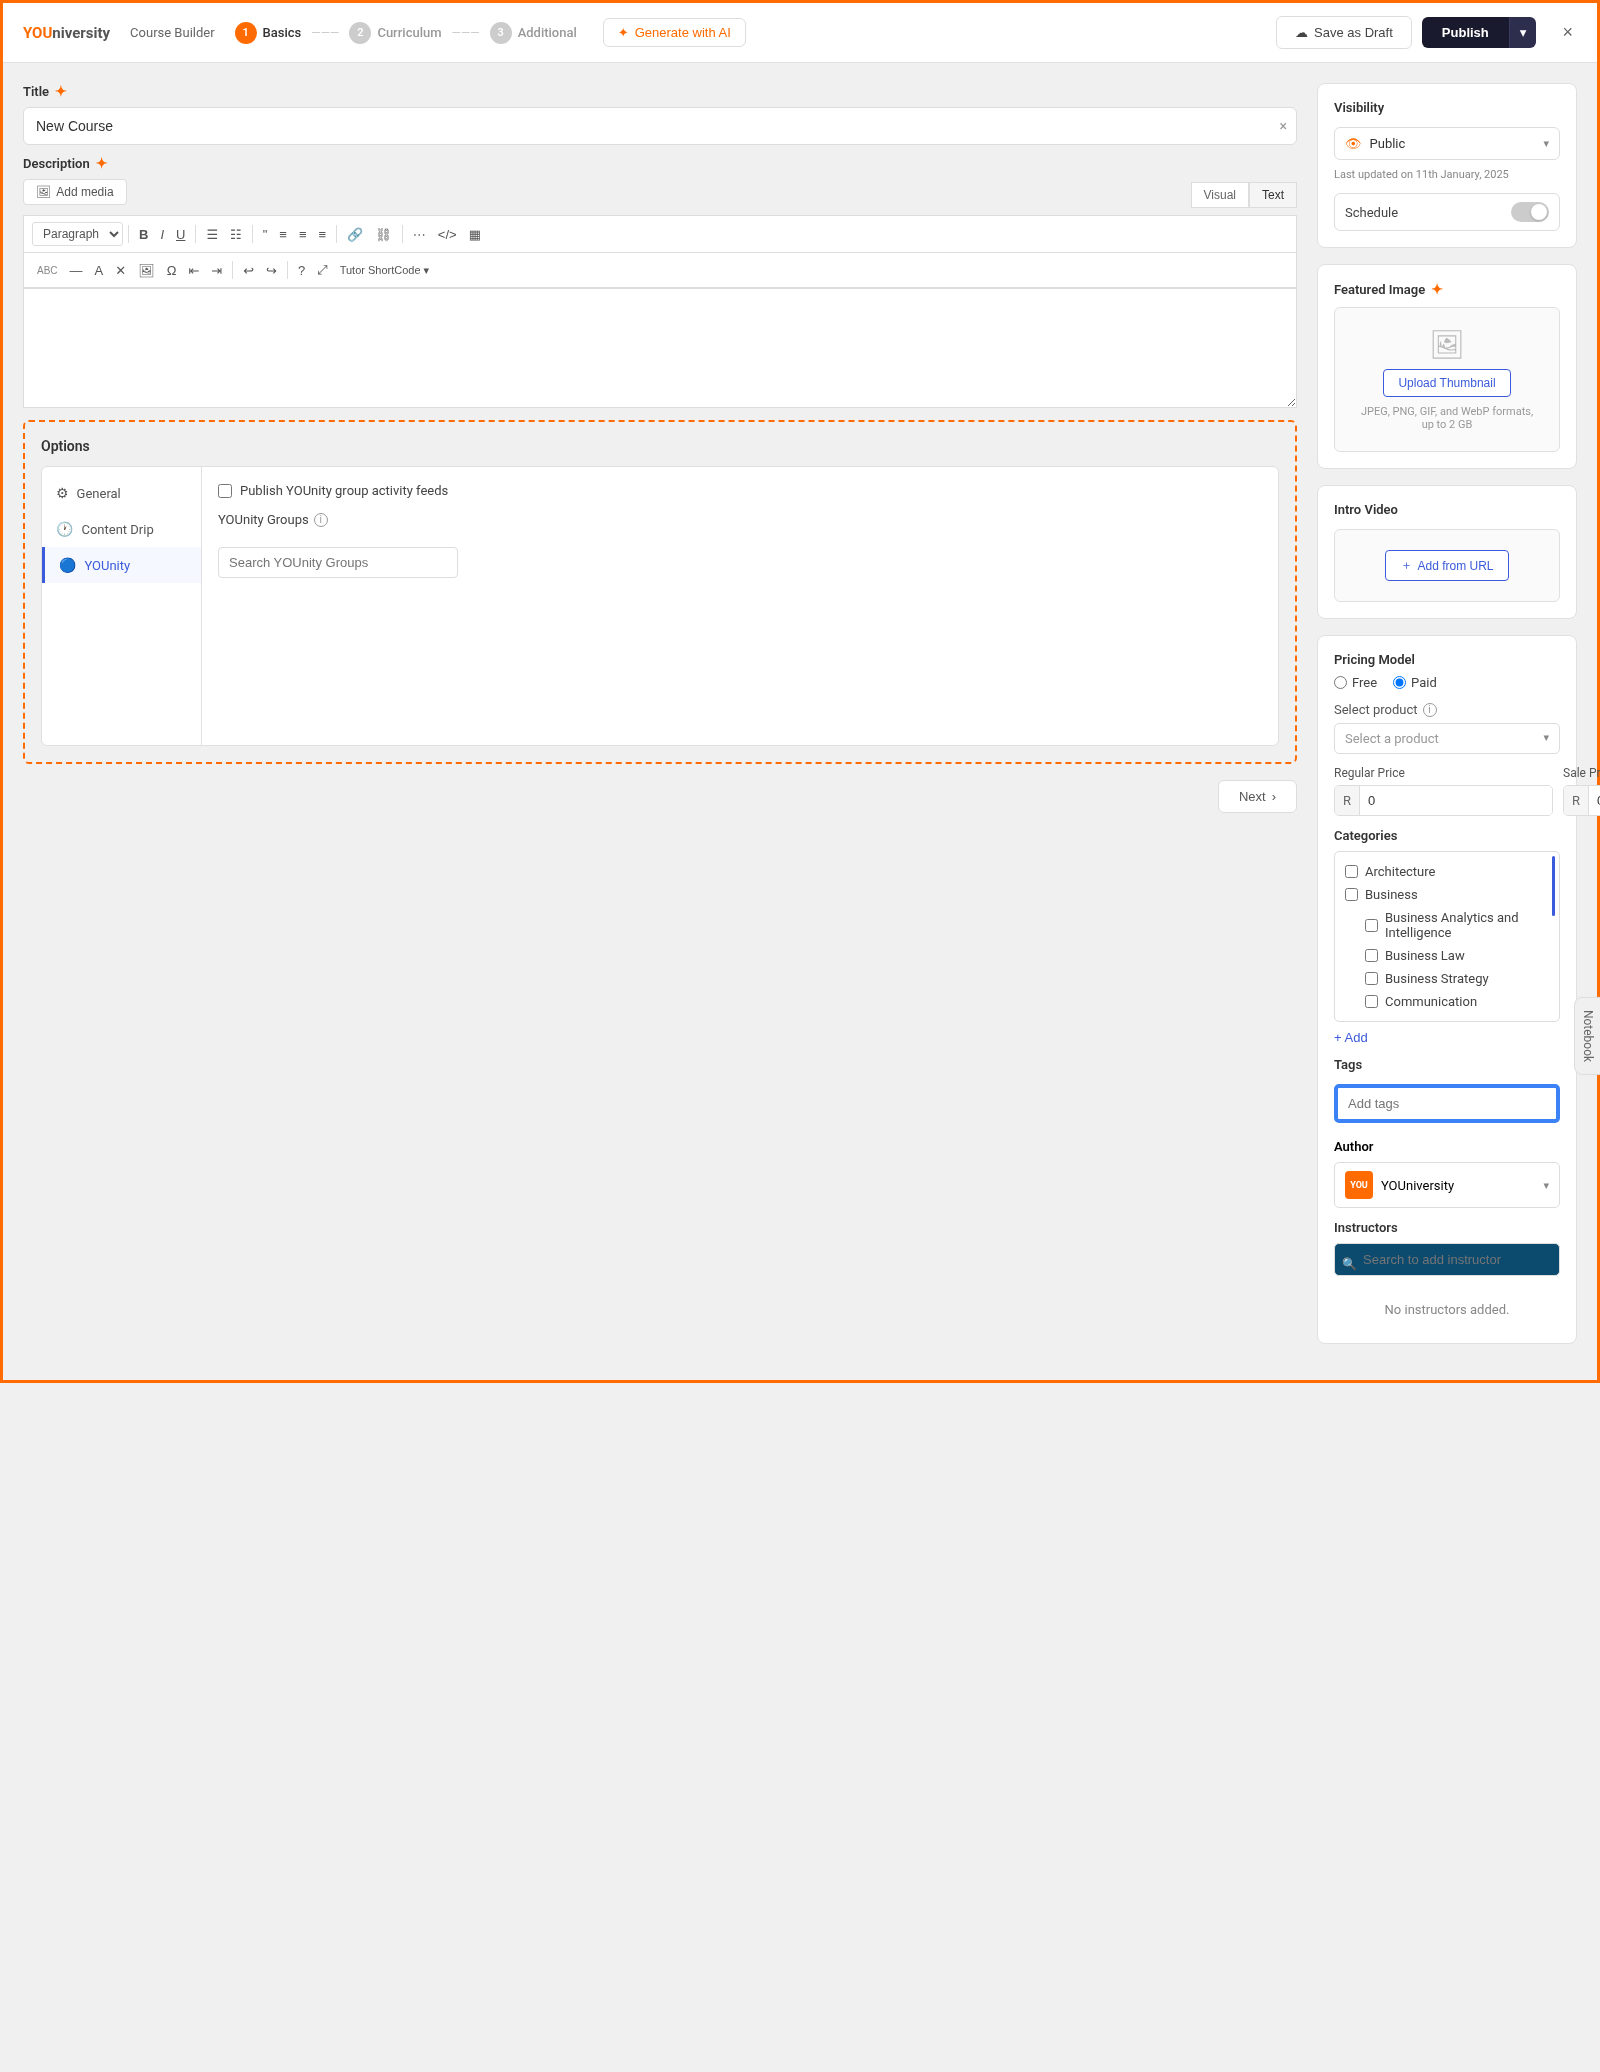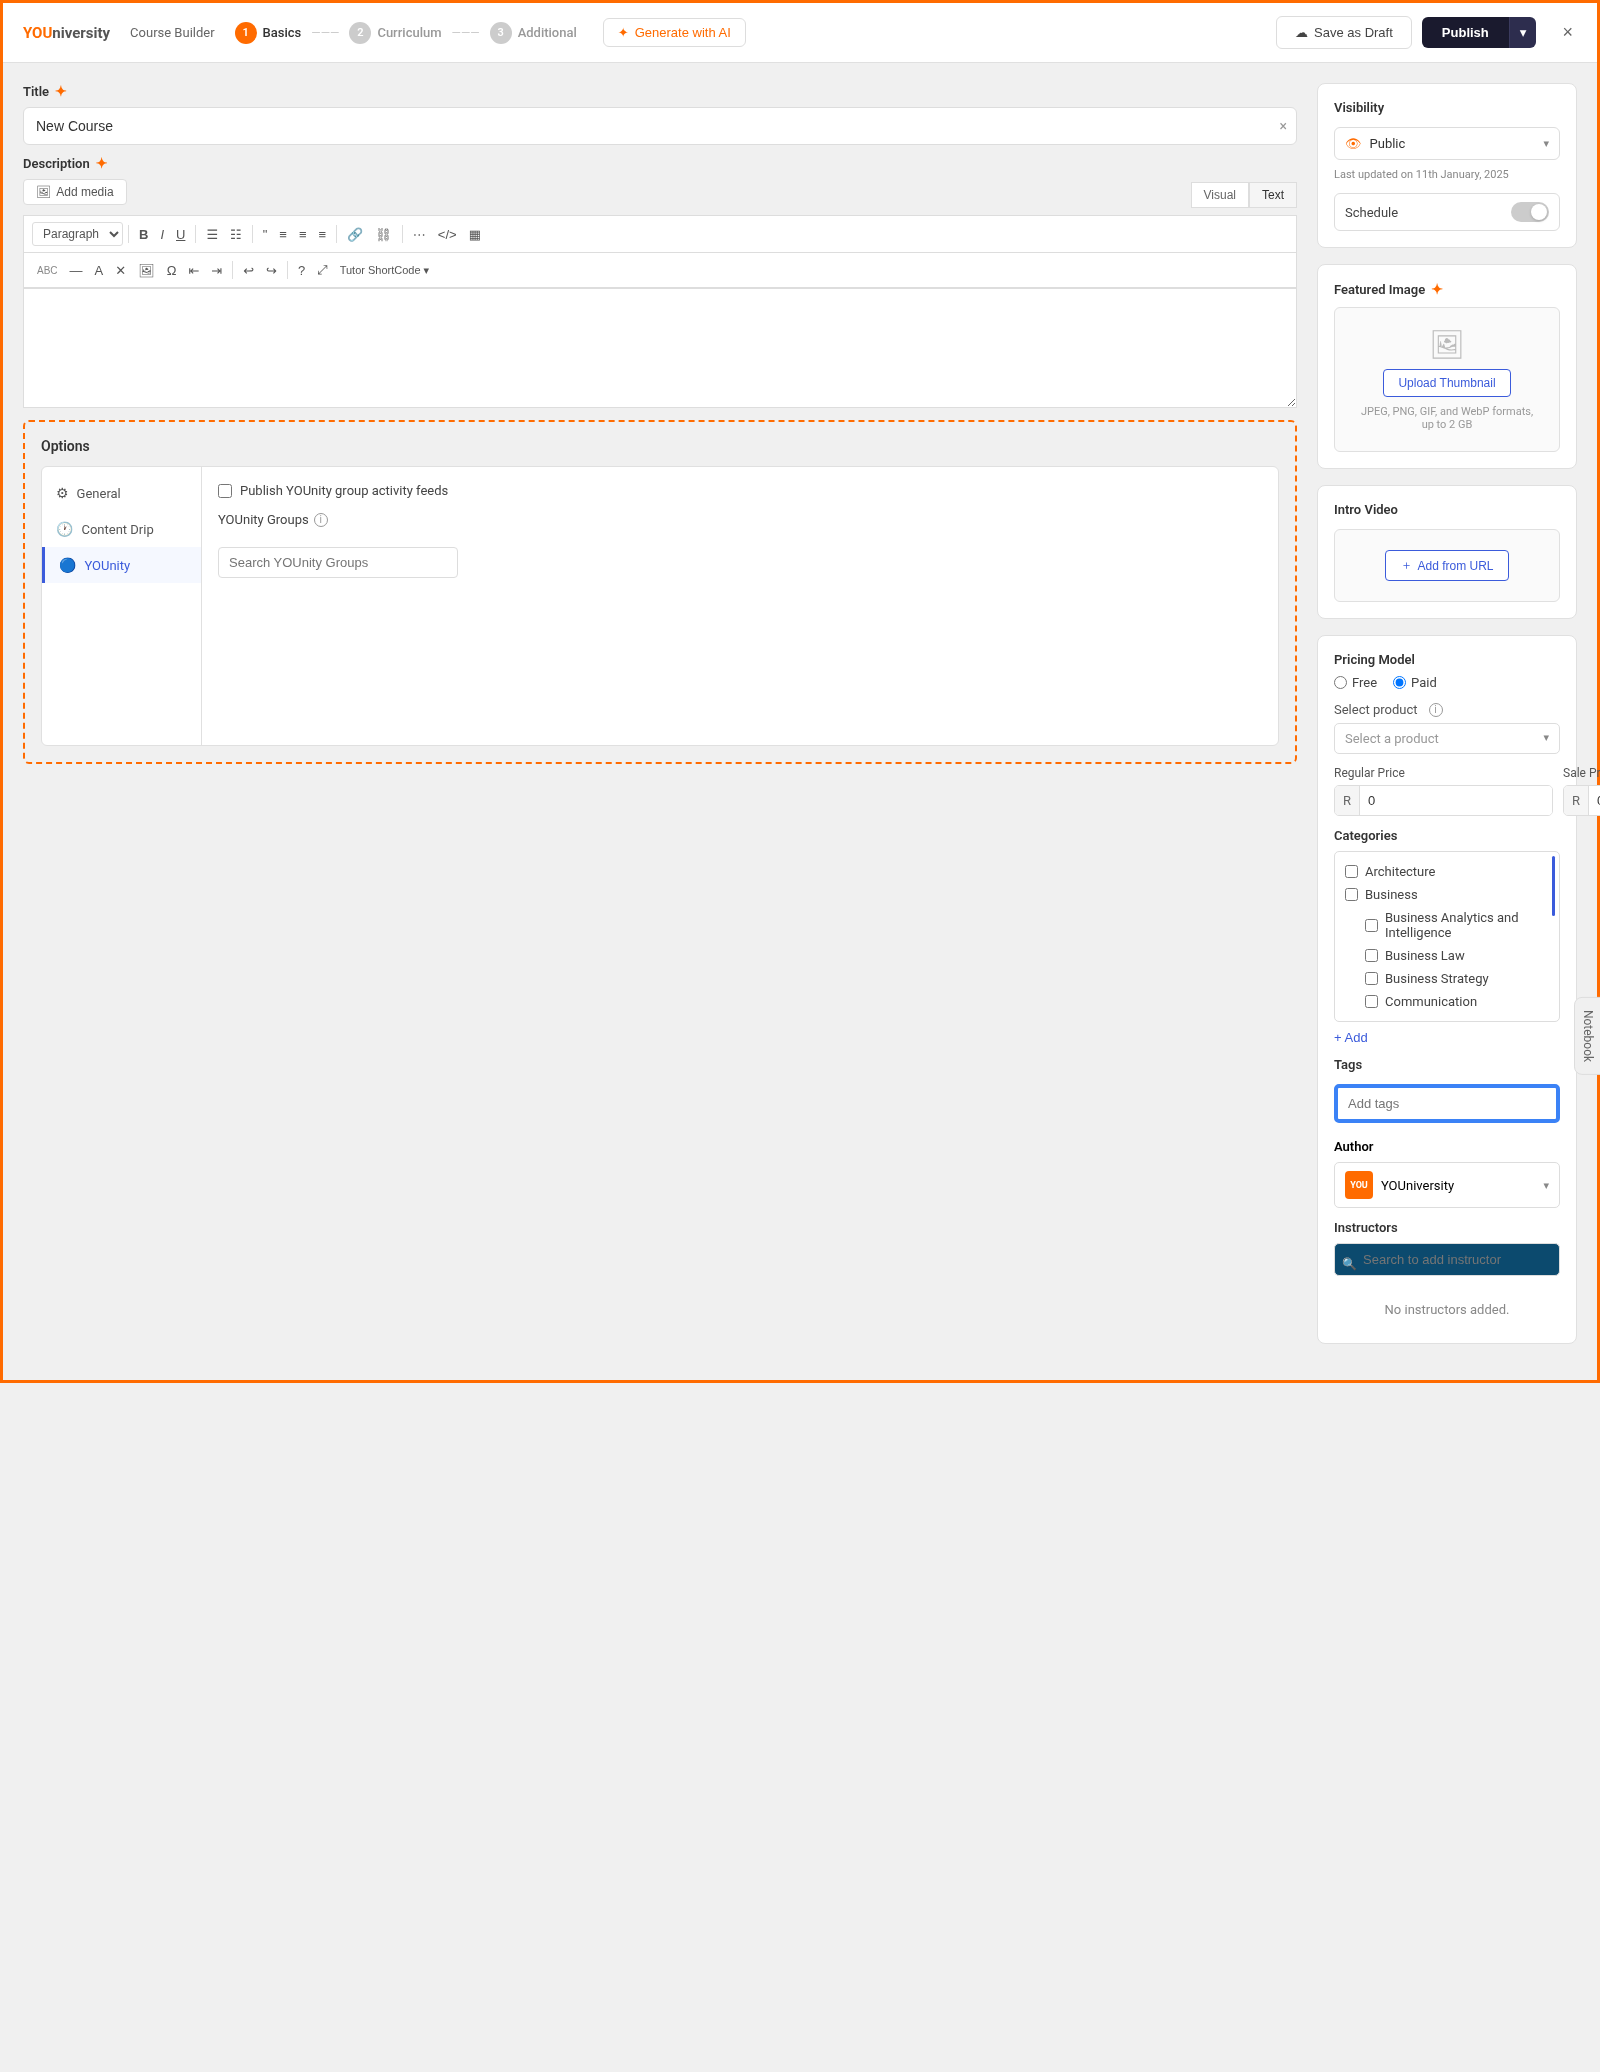--- a/index.html
+++ b/index.html
@@ -567,21 +567,21 @@
       font-size: 13px;
       color: #444;
     }
     .radio-item input[type="radio"] { cursor: pointer; }
 
     .select-product-label {
       font-size: 13px;
       color: #555;
       display: flex;
       align-items: center;
-      gap: 11px;
+      gap: 5px;
       margin-bottom: 6px;
     }
     .product-select {
       width: 100%;
       padding: 7px 10px;
       border: 1px solid #ddd;
       border-radius: 5px;
       font-size: 13px;
       background: white;
       color: #999;
@@ -936,20 +936,26 @@
           </div>
           <div class="younity-groups-label">
             <span>YOUnity Groups</span>
             <span class="info-icon">i</span>
           </div>
           <input class="search-groups-input" type="text" placeholder="Search YOUnity Groups" style="">
         </div>
       </div>
     </div>
 
+    <div style="display:flex; justify-content:flex-end; margin-top:8px;">
+      <button class="next-btn">
+        <span>Next</span>
+        <span>›</span>
+      </button>
+    </div>
   </div>
 
   <div class="right-panel">
 
     <div class="right-card">
       <div class="right-card-title">Visibility</div>
       <div class="visibility-select">
         <div class="visibility-select-inner">
           <span class="eye-icon">👁</span>
           <span>Public</span>

